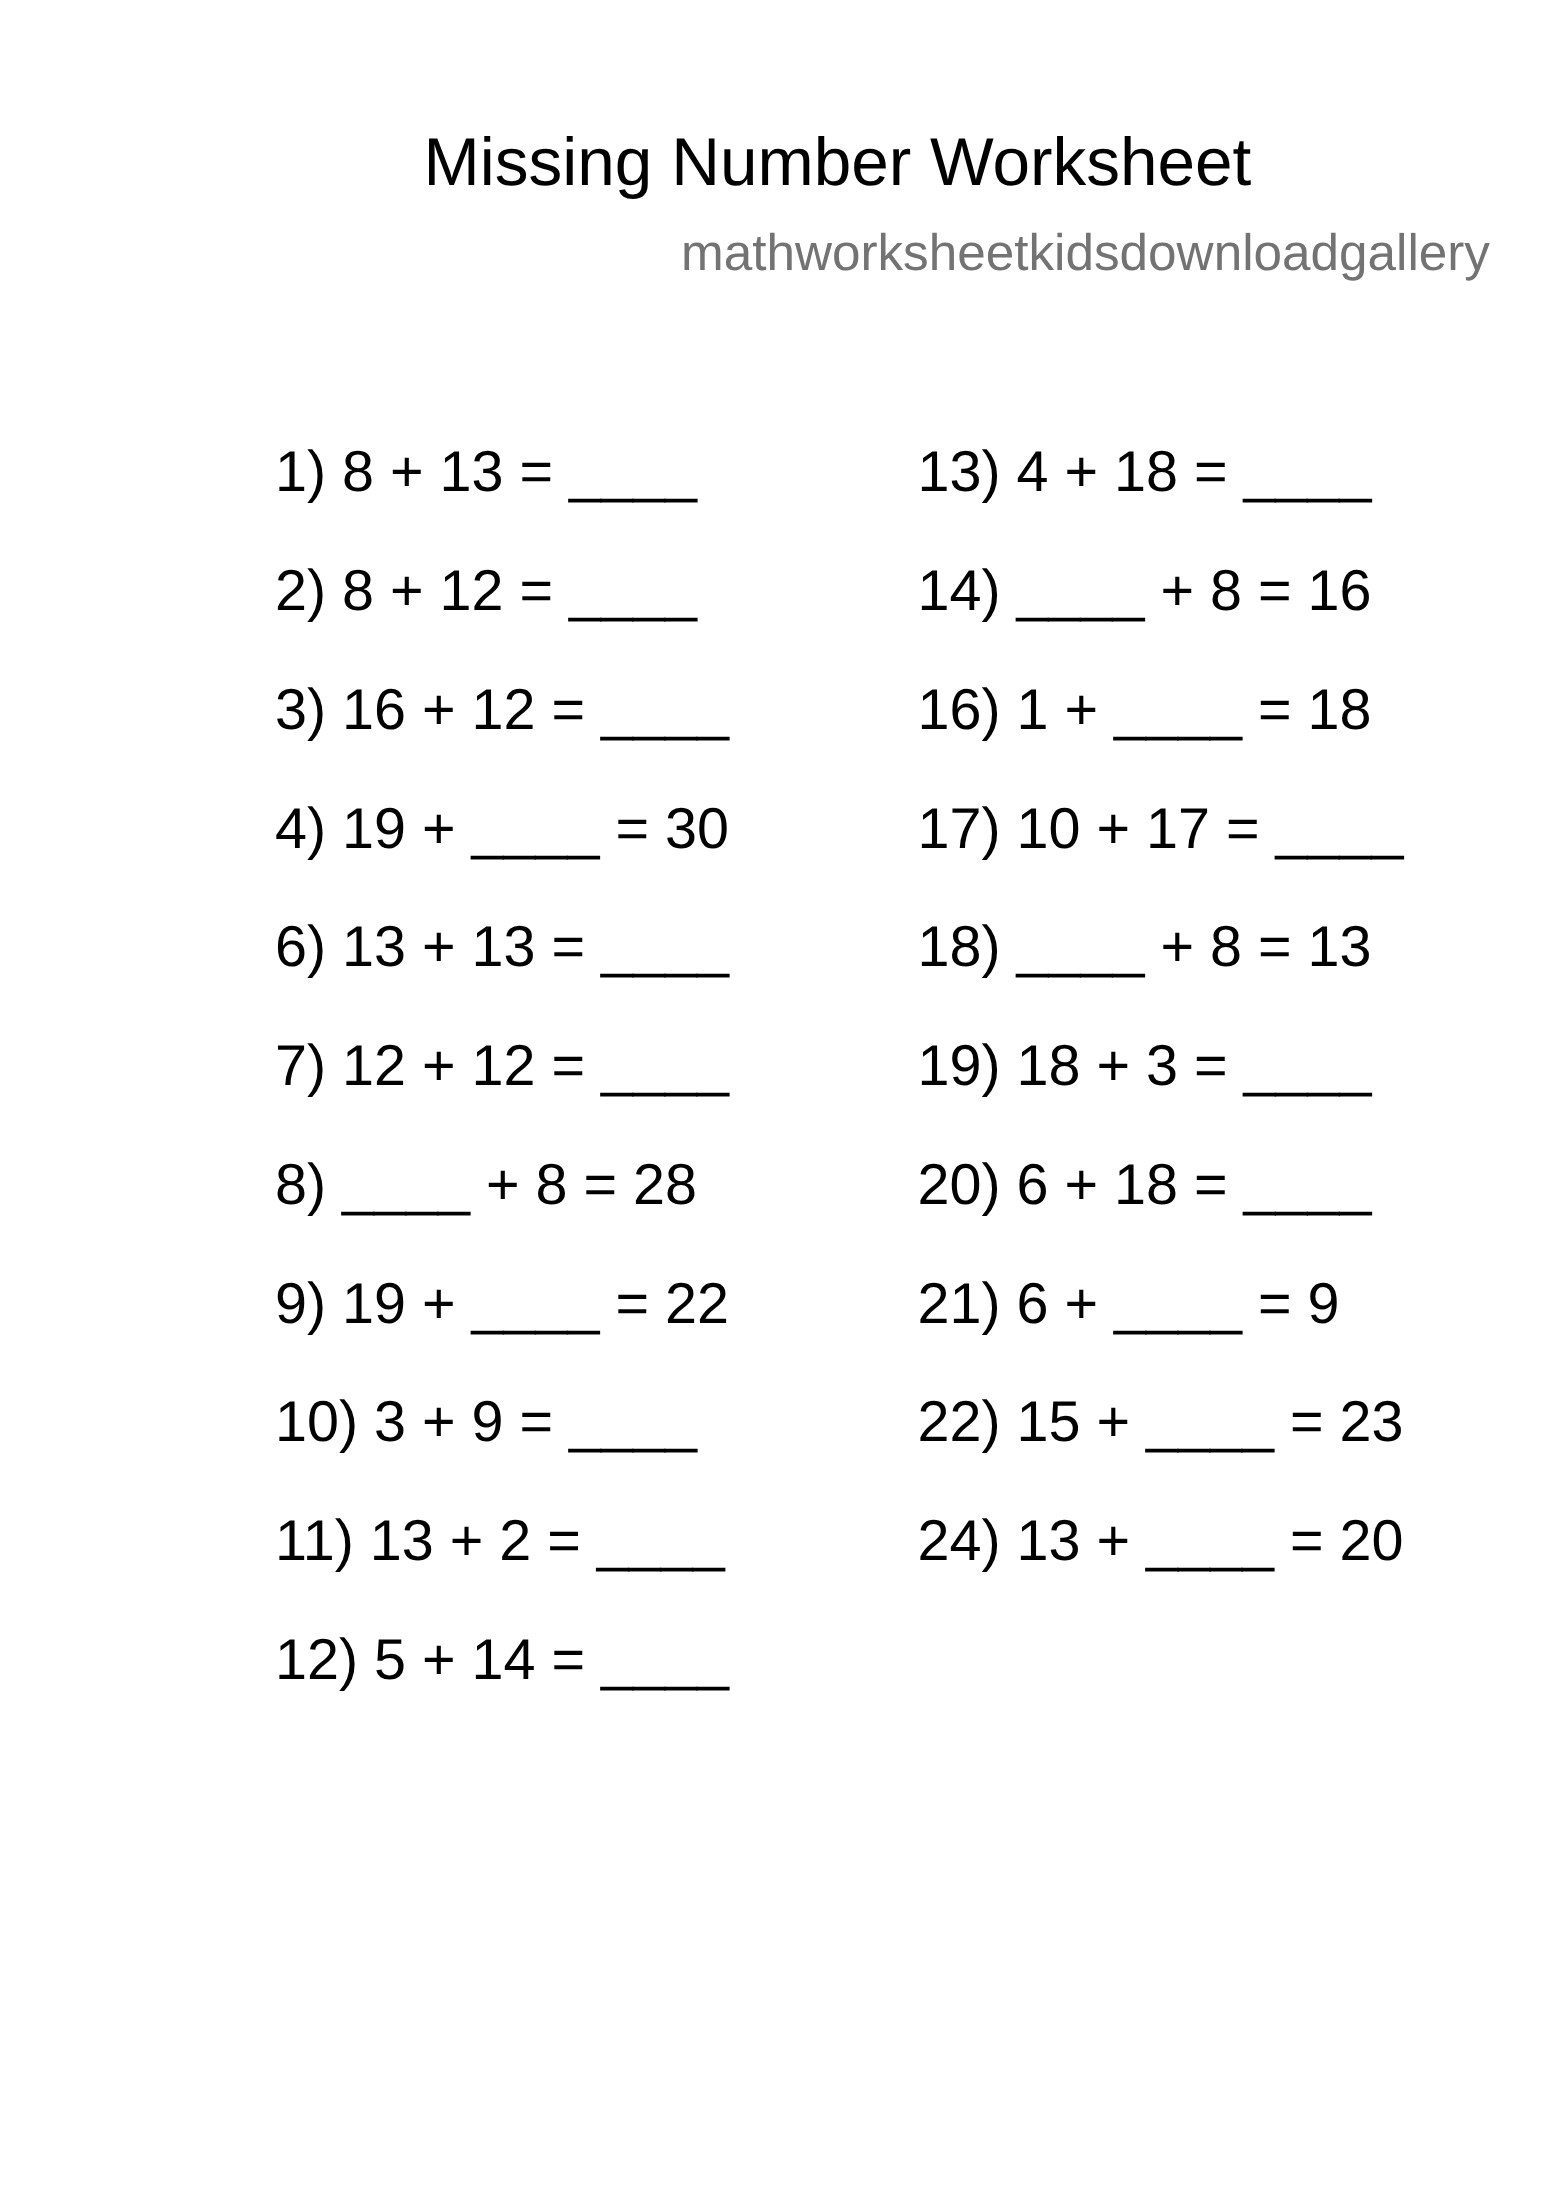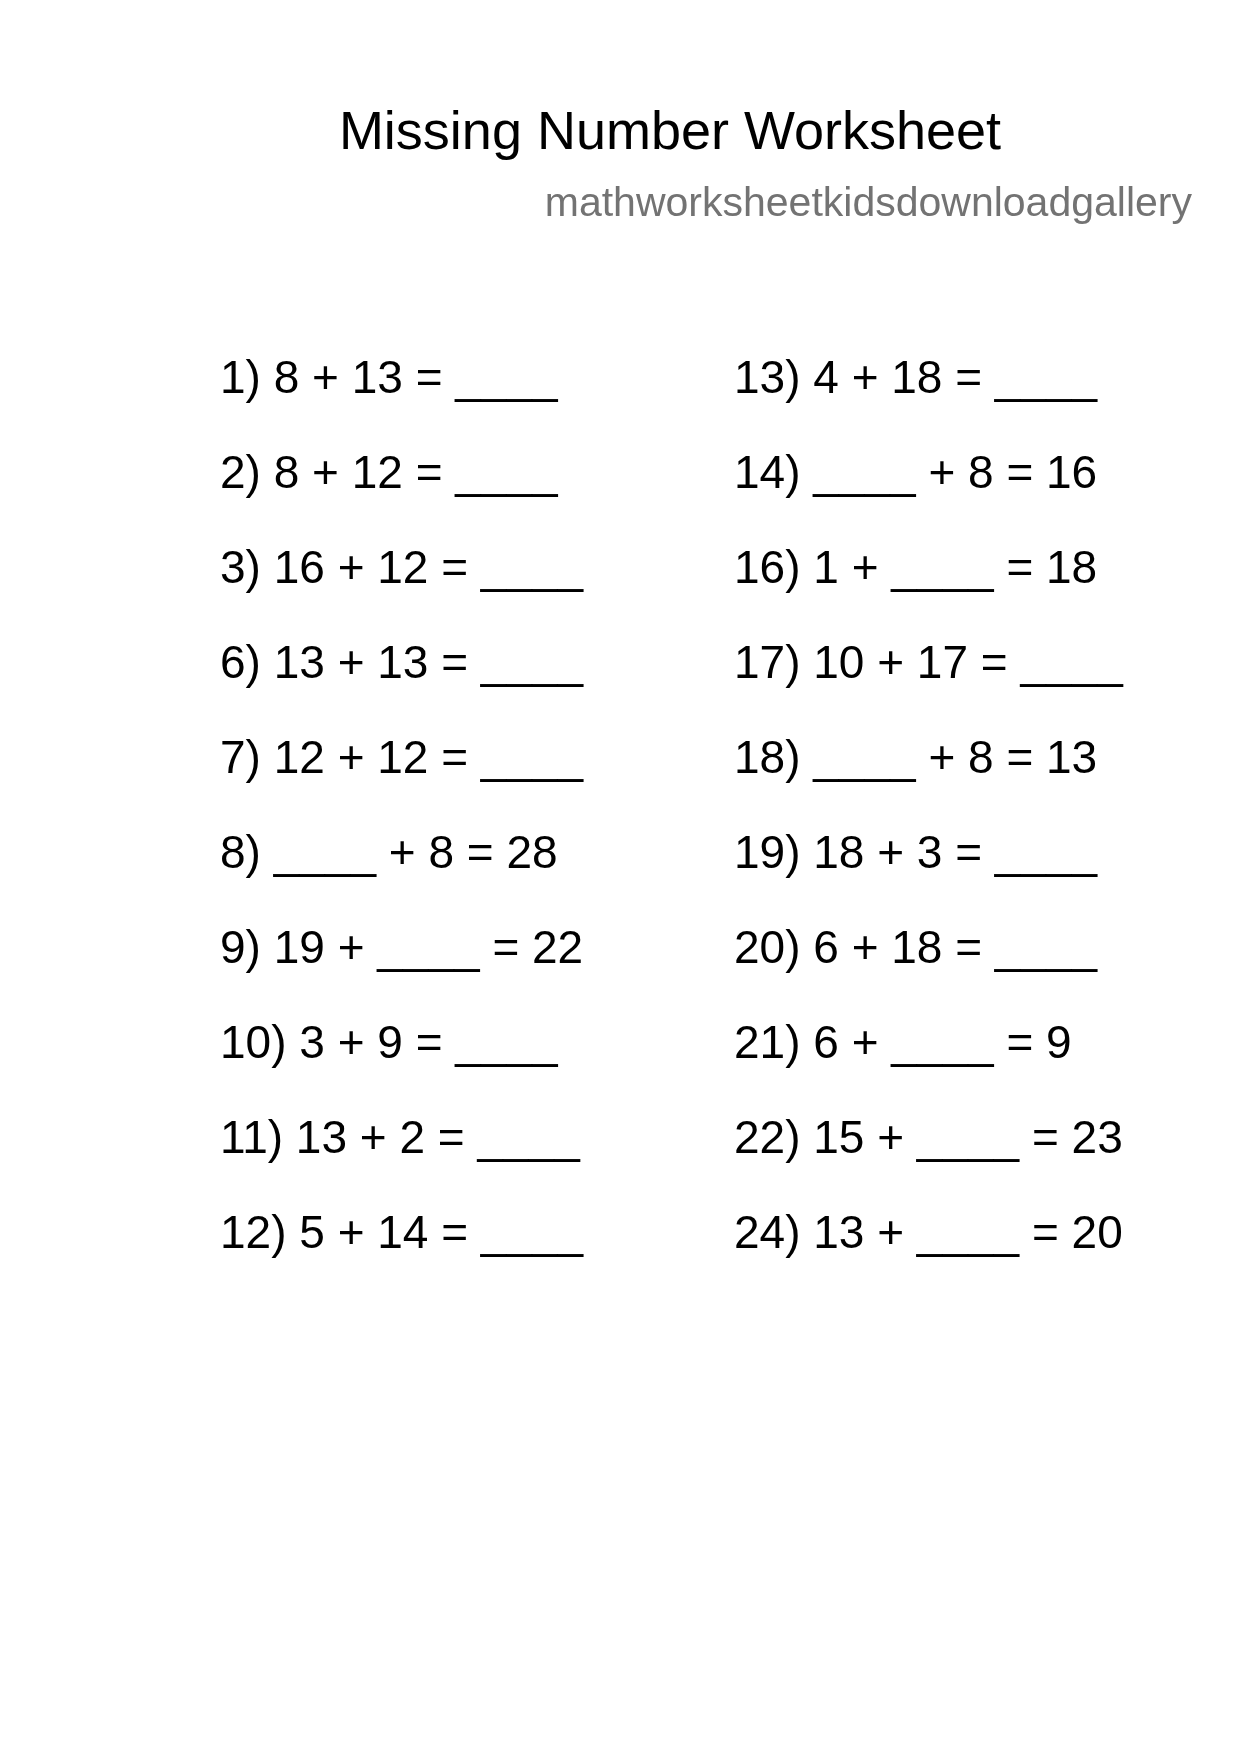--- a/index.html
+++ b/index.html
@@ -17,20 +17,21 @@
 </head>
 <body>
 
 <div class="title">Missing Number Worksheet</div>
 <div class="subtitle">mathworksheetkidsdownloadgallery</div>
 
 <div class="col left">
   <div class="problem">1) 8 + 13 = ____</div>
   <div class="problem">2) 8 + 12 = ____</div>
   <div class="problem">3) 16 + 12 = ____</div>
+  <div class="problem">4) 19 + ____ = 30</div>
   <div class="problem">6) 13 + 13 = ____</div>
   <div class="problem">7) 12 + 12 = ____</div>
   <div class="problem">8) ____ + 8 = 28</div>
   <div class="problem">9) 19 + ____ = 22</div>
   <div class="problem">10) 3 + 9 = ____</div>
   <div class="problem">11) 13 + 2 = ____</div>
   <div class="problem">12) 5 + 14 = ____</div>
 </div>
 
 <div class="col right">

